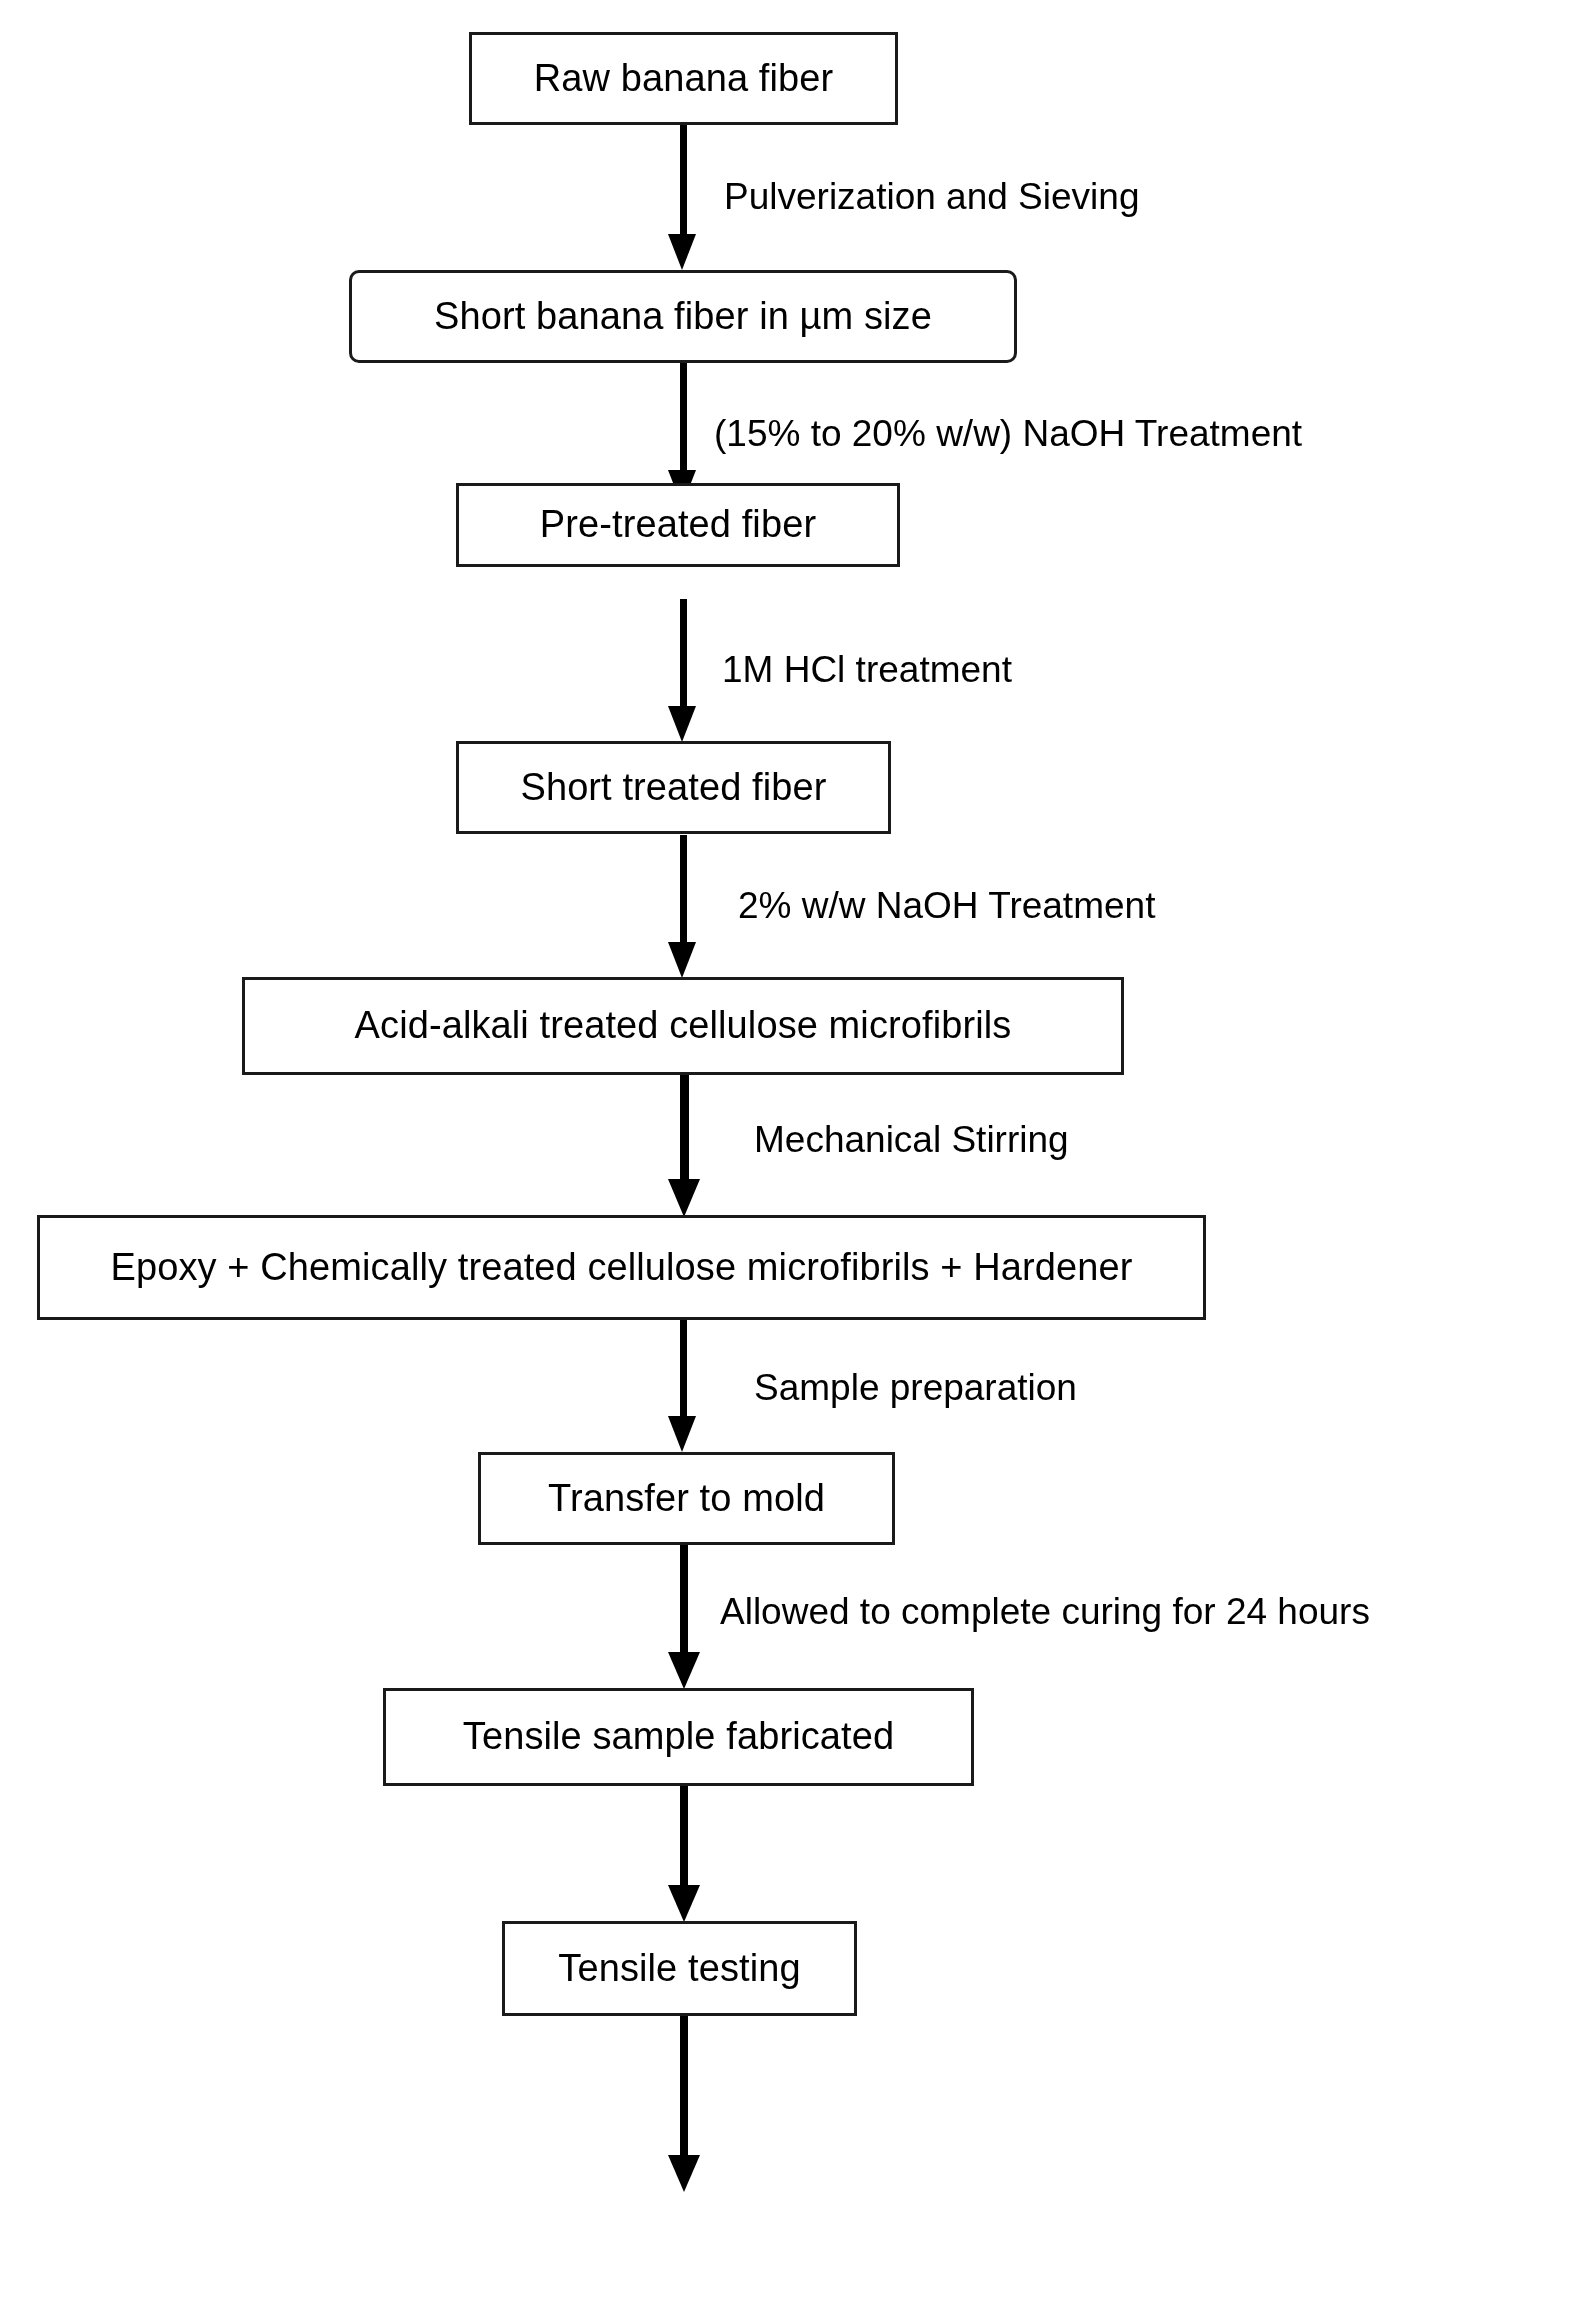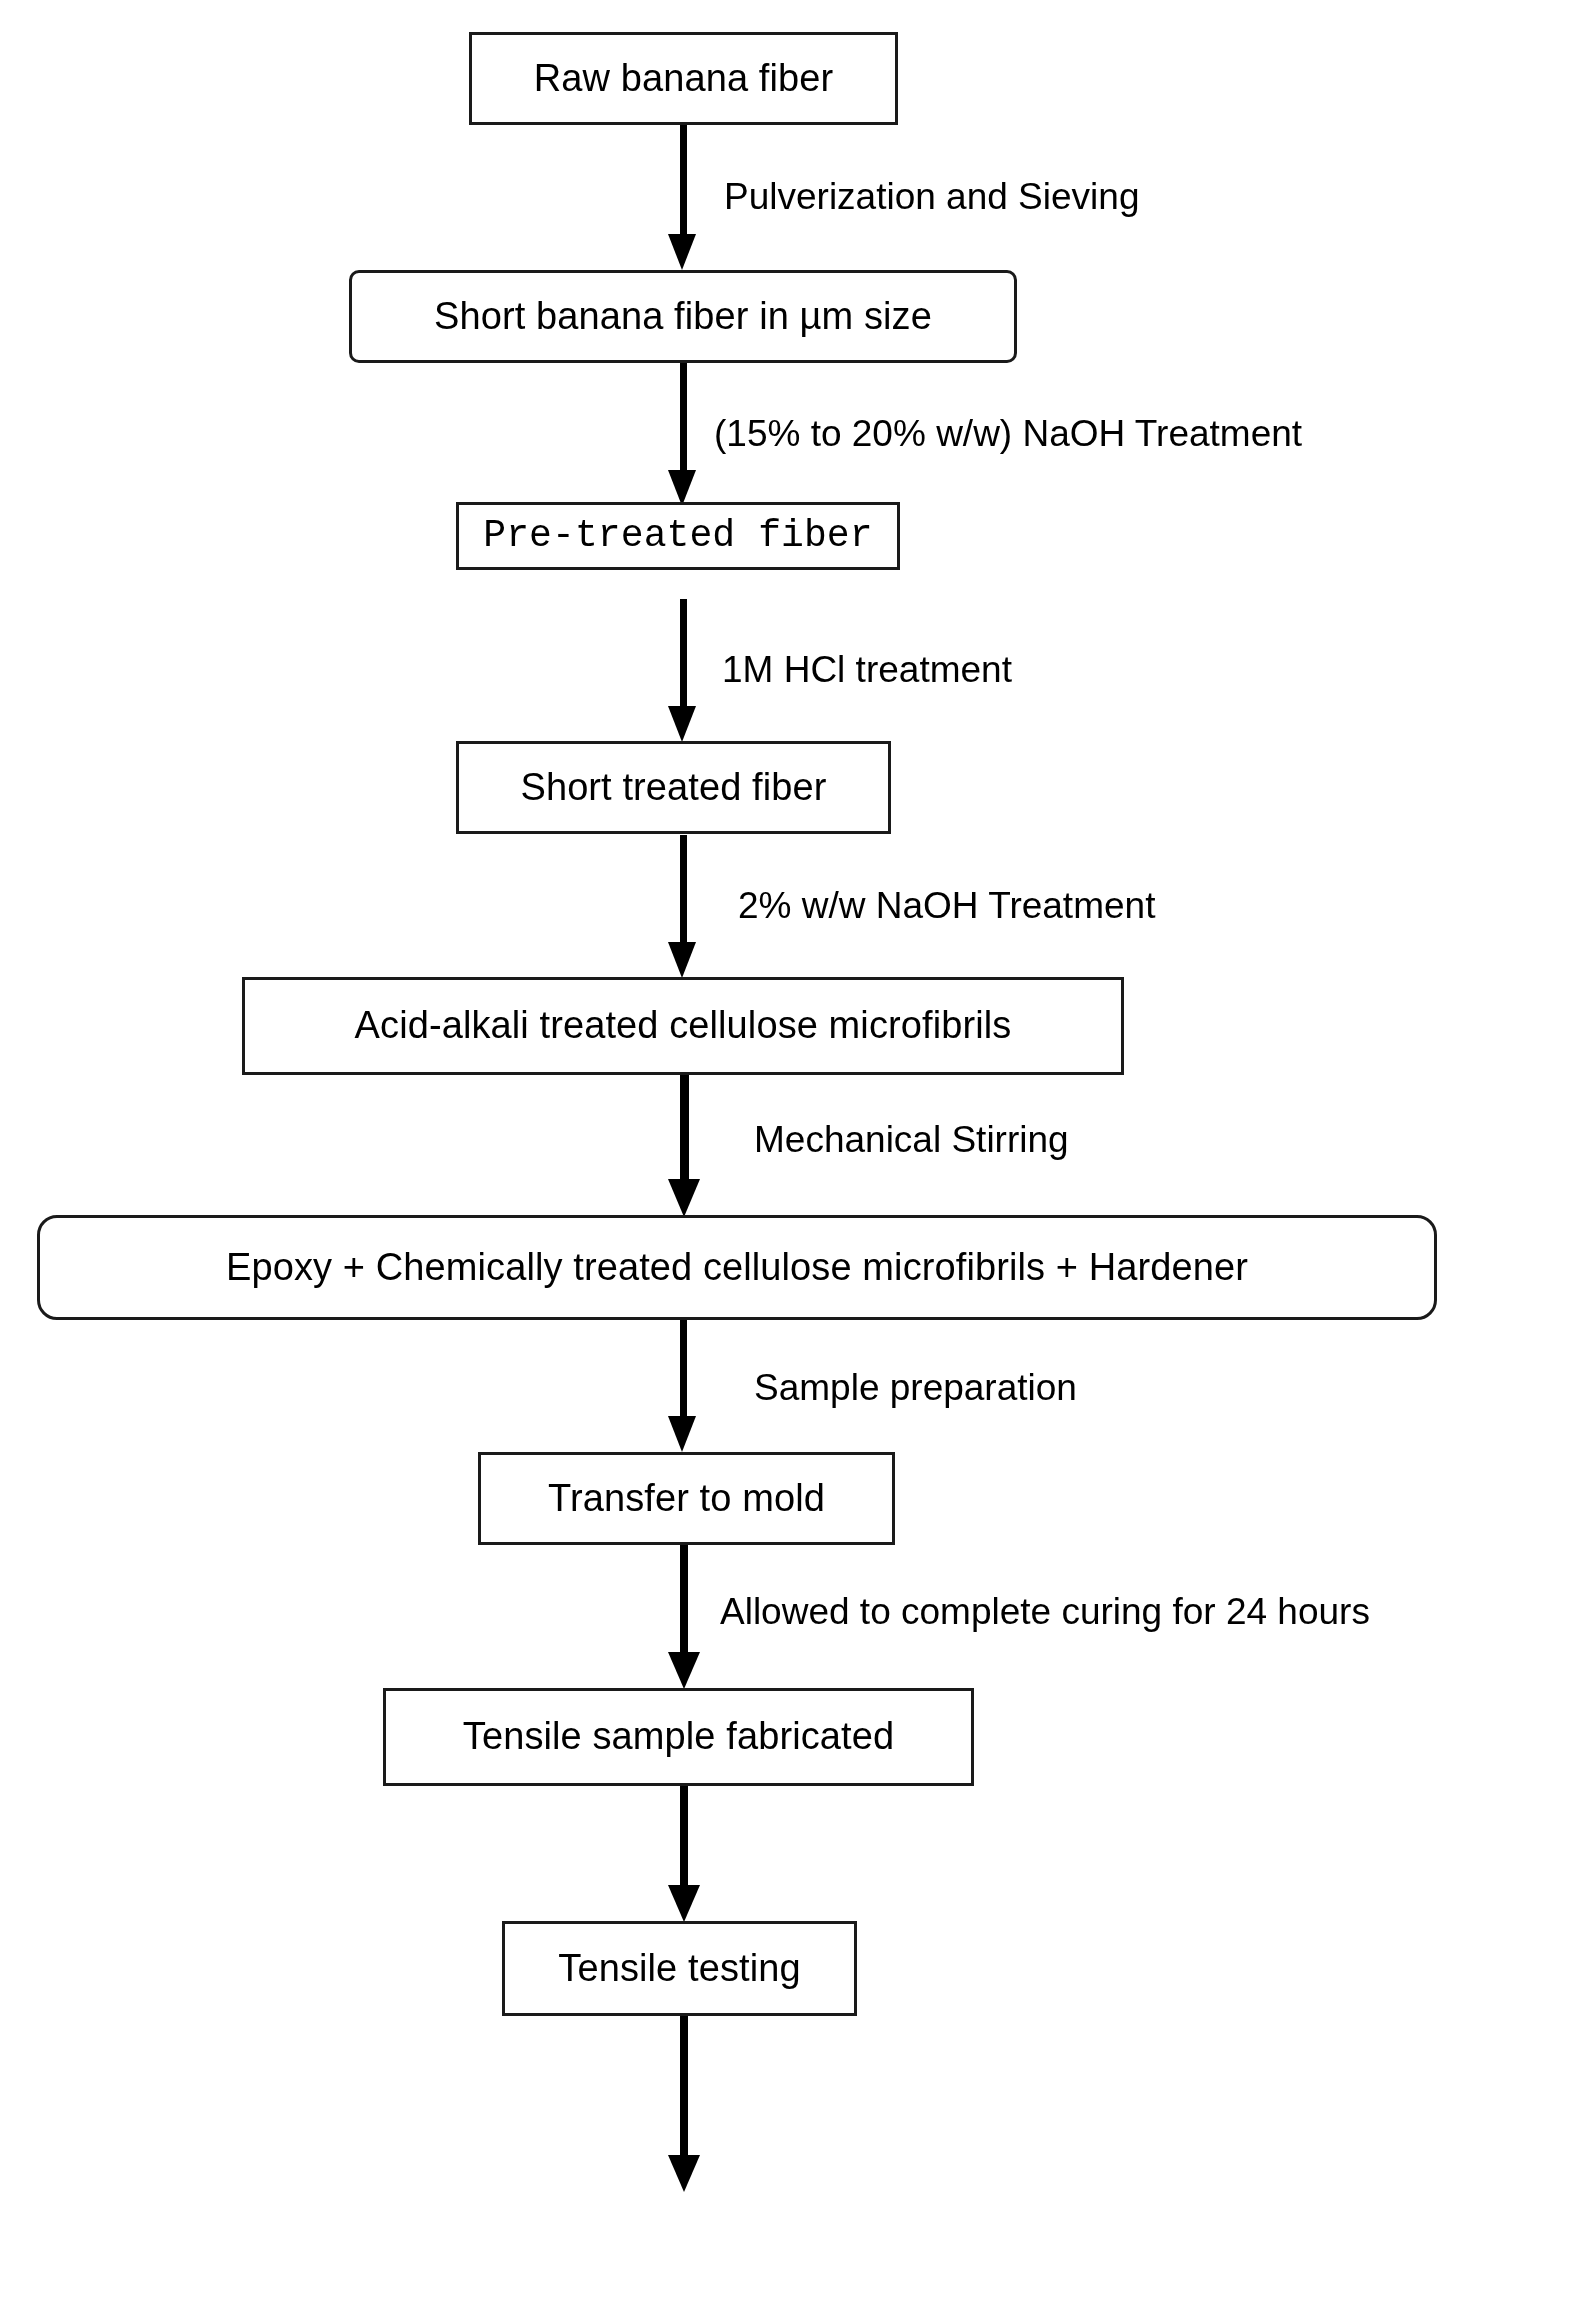--- a/index.html
+++ b/index.html
@@ -125,33 +125,33 @@
   </div>
 
   <div class="node" style="left:469px; top:32px; width:429px; height:93px;">
     <span class="node-label">Raw banana fiber</span>
   </div>
 
   <div class="node" style="left:349px; top:270px; width:668px; height:93px;border-radius:10px;">
     <span class="node-label">Short banana fiber in µm size</span>
   </div>
 
-  <div class="node" style="left:456px; top:502px; width:444px; height:68px;font-family:Liberation Mono, monospace;">
+  <div class="node" style="left:456px; top:483px; width:444px; height:84px;">
     <span class="node-label">Pre-treated fiber</span>
   </div>
 
   <div class="node" style="left:456px; top:741px; width:435px; height:93px;">
     <span class="node-label">Short treated fiber</span>
   </div>
 
   <div class="node" style="left:242px; top:977px; width:882px; height:98px;">
     <span class="node-label">Acid-alkali treated cellulose microfibrils</span>
   </div>
 
-  <div class="node" style="left:37px; top:1215px; width:1400px; height:105px;border-radius:20px;">
+  <div class="node" style="left:37px; top:1215px; width:1169px; height:105px;">
     <span class="node-label">Epoxy + Chemically treated cellulose microfibrils + Hardener</span>
   </div>
 
   <div class="node" style="left:478px; top:1452px; width:417px; height:93px;">
     <span class="node-label">Transfer to mold</span>
   </div>
 
   <div class="node" style="left:383px; top:1688px; width:591px; height:98px;">
     <span class="node-label">Tensile sample fabricated</span>
   </div>

